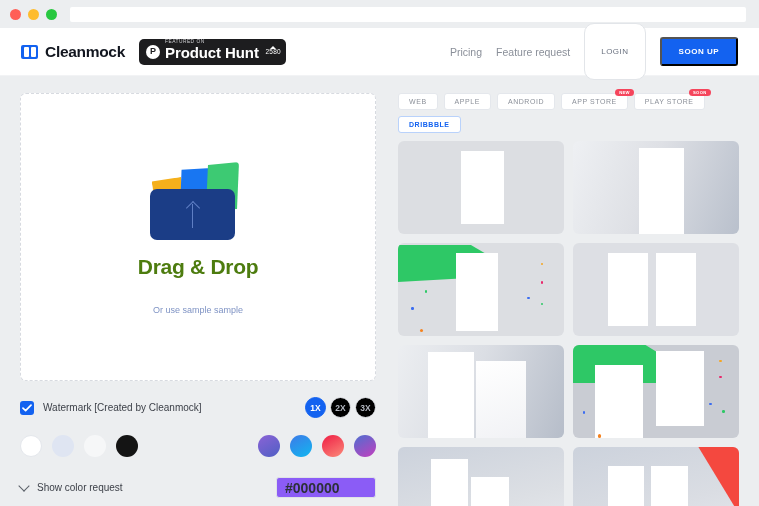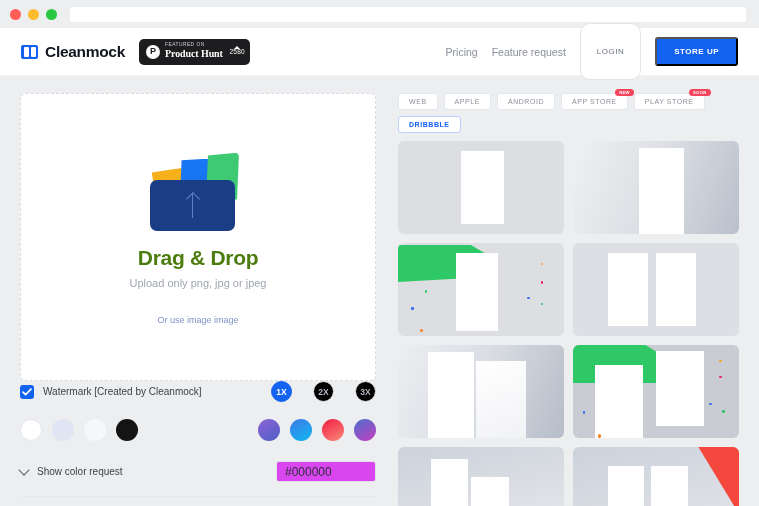--- a/index.html
+++ b/index.html
@@ -49,21 +49,21 @@
     display: flex; align-items: center; gap: 5px;
     padding: 0 7px; color: #ffffff;
   }
   .ph-circle {
     width: 14px; height: 14px; border-radius: 50%; background: #ffffff; color: #1d1d1f;
     font-size: 9px; font-weight: 700; display: flex; align-items: center; justify-content: center;
     line-height: 1;
   }
   .ph-text { display: flex; flex-direction: column; justify-content: center; }
   .ph-kicker { font-size: 3.6px; letter-spacing: 0.35px; color: #cfcfd2; line-height: 1; transform: scale(1.35); transform-origin: left center; }
-  .ph-title { font-size: 10px; font-weight: 700; line-height: 1.12; letter-spacing: -0.1px; font-family: Liberation Serif, serif; }
+  .ph-title { font-size: 15px; font-weight: 700; line-height: 1.12; letter-spacing: -0.1px; }
   .ph-vote { display: flex; flex-direction: column; align-items: center; margin-left: 3px; }
   .ph-caret { width: 0; height: 0; border-left: 3px solid transparent; border-right: 3px solid transparent; border-bottom: 3.5px solid #ffffff; }
   .ph-count { font-size: 5.2px; letter-spacing: 0.2px; line-height: 1.4; transform: scale(1.25); }
 
   .nav { margin-left: auto; display: flex; align-items: center; gap: 14px; }
   .nav-link { font-size: 10.5px; color: #8a8f99; }
   .btn-login {
     font-size: 8px; letter-spacing: 0.5px; color: #6b7280;
     background: #ffffff; border: 1px solid #e2e5e9; border-radius: 10px;
     padding: 23px 16px;
@@ -119,28 +119,28 @@
   .drop-title { font-size: 21px; font-weight: 700; color: #4d7c0f; letter-spacing: -0.3px; }
   .drop-sub { font-size: 11px; color: #a0a5af; margin-top: 7px; }
   .upload-btn {
     margin-top: 21px; width: 177px; height: 35px; border-radius: 5px;
     background: #1362f0; color: #ffffff; font-size: 12px; font-weight: 700;
     display: flex; align-items: center; justify-content: center;
   }
   .sample-link { margin-top: 26px; font-size: 9px; color: #7f93c4; }
 
   
-  .opt-row { display: flex; align-items: center; }
+  .opt-row { display: flex; align-items: center; margin-top: 16px; }
   .checkbox {
     width: 14px; height: 14px; border-radius: 3px; background: #1362f0;
     display: flex; align-items: center; justify-content: center; flex: 0 0 auto;
   }
   .checkbox svg { display: block; }
   .wm-label { font-size: 10px; color: #3d4149; margin-left: 9px; }
-  .scale-group { margin-left: auto; display: flex; align-items: center; gap: 21px; text-align: right; }
+  .scale-group { margin-left: auto; display: flex; align-items: center; gap: 4px; text-align: right; }
   .scale-pill {
     width: 21px; height: 21px; border-radius: 50%;
     display: flex; align-items: center; justify-content: center;
     font-size: 8.5px; font-weight: 700; color: #b3b7c0; border: 1px solid #e7e9ee; background: #000000;
   }
   .scale-pill.active { background: #1362f0; border-color: #1362f0; color: #ffffff; }
 
   .swatch-row { display: flex; align-items: center; margin-top: 17px; }
   .swatch { width: 22px; height: 22px; border-radius: 50%; flex: 0 0 auto; }
   .swatch-left { display: flex; gap: 10px; }
@@ -148,22 +148,22 @@
 
   .picker-row {
     display: flex; align-items: center; margin-top: 20px;
     padding-bottom: 14px; border-bottom: 1px solid #e6e8ec;
   }
   .chev { width: 8px; height: 8px; border-right: 1.5px solid #5b6069; border-bottom: 1.5px solid #5b6069;
           transform: rotate(45deg); margin-right: 9px; margin-top: -3px; flex: 0 0 auto; }
   .picker-label { font-size: 10px; color: #3d4149; }
   .hex-input {
     margin-left: auto; width: 100px; height: 21px; border: 1px solid #dfe2e7; border-radius: 3px;
-    background: #d946ef; font-size: 12px; color: #2c3038; padding: 0 8px;
-    display: flex; align-items: center;
+    background: #8b5cf6; font-size: 14px; color: #2c3038; padding: 0 8px;
+    display: flex; align-items: center; font-weight: bold;
   }
 
   
   .right { flex: 1; min-width: 0; }
   .tabs { display: flex; flex-wrap: wrap; gap: 6px; margin-bottom: 8px; }
   .tab {
     position: relative; height: 17px; padding: 0 10px;
     border: 1px solid #e4e7ec; border-radius: 3px; background: #ffffff;
     font-size: 7px; letter-spacing: 0.55px; color: #8b9099;
     display: flex; align-items: center; justify-content: center;
@@ -223,40 +223,39 @@
       <span class="ph-vote">
         <span class="ph-caret"></span>
         <span class="ph-count">2580</span>
       </span>
     </div>
 
     <div class="nav">
       <a class="nav-link">Pricing</a>
       <a class="nav-link">Feature request</a>
       <button class="btn-login">LOGIN</button>
-      <button class="btn-signup">STORE UP</button>
+      <button class="btn-signup">SOON UP</button>
     </div>
   </div>
 
   <div class="content">
 
     <div class="left">
 
       <div class="drop-card">
         <div class="folder-art">
           <span class="sheet sheet-yellow"></span>
           <span class="sheet sheet-blue">PNG</span>
           <span class="sheet sheet-green">JPG</span>
           <span class="folder-body">
             <span class="up-arrow"></span>
           </span>
         </div>
         <div class="drop-title">Drag &amp; Drop</div>
-        <div class="drop-sub">Upload only png, jpg or jpeg</div>
-        <a class="sample-link">Or use image image</a>
+        <a class="sample-link">Or use sample sample</a>
       </div>
 
       <div class="opt-row">
         <span class="checkbox">
           <svg width="10" height="8" viewBox="0 0 10 8">
             <path d="M1 4.2 L3.6 6.6 L9 1.2" stroke="#ffffff" stroke-width="1.7" fill="none" stroke-linecap="round" stroke-linejoin="round"></path>
           </svg>
         </span>
         <span class="wm-label">Watermark [Created by Cleanmock]</span>
         <span class="scale-group">

